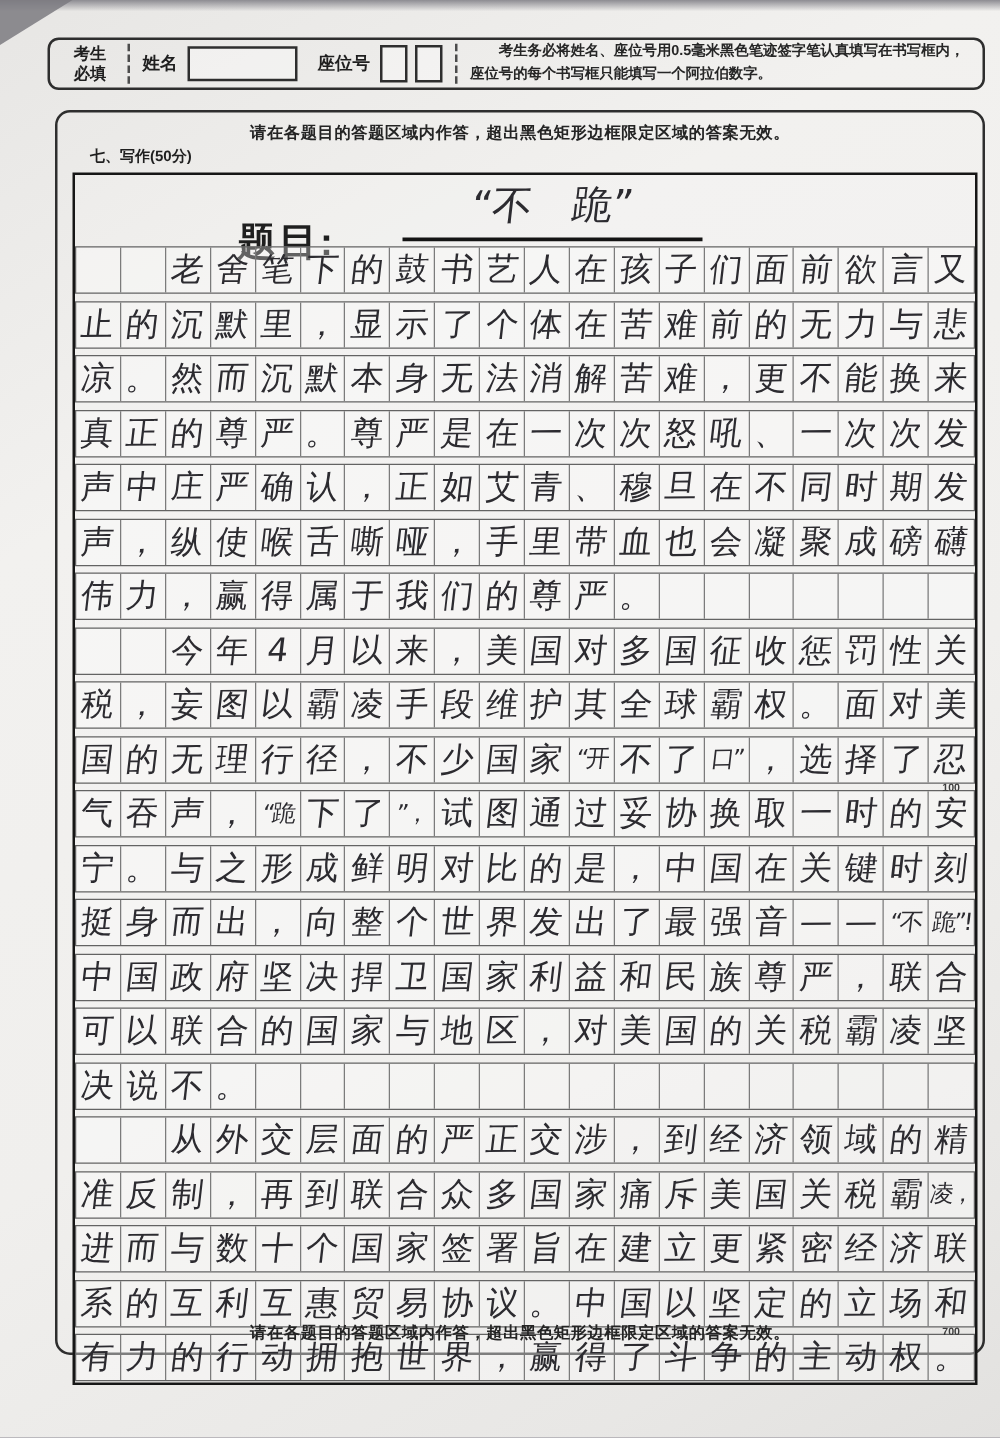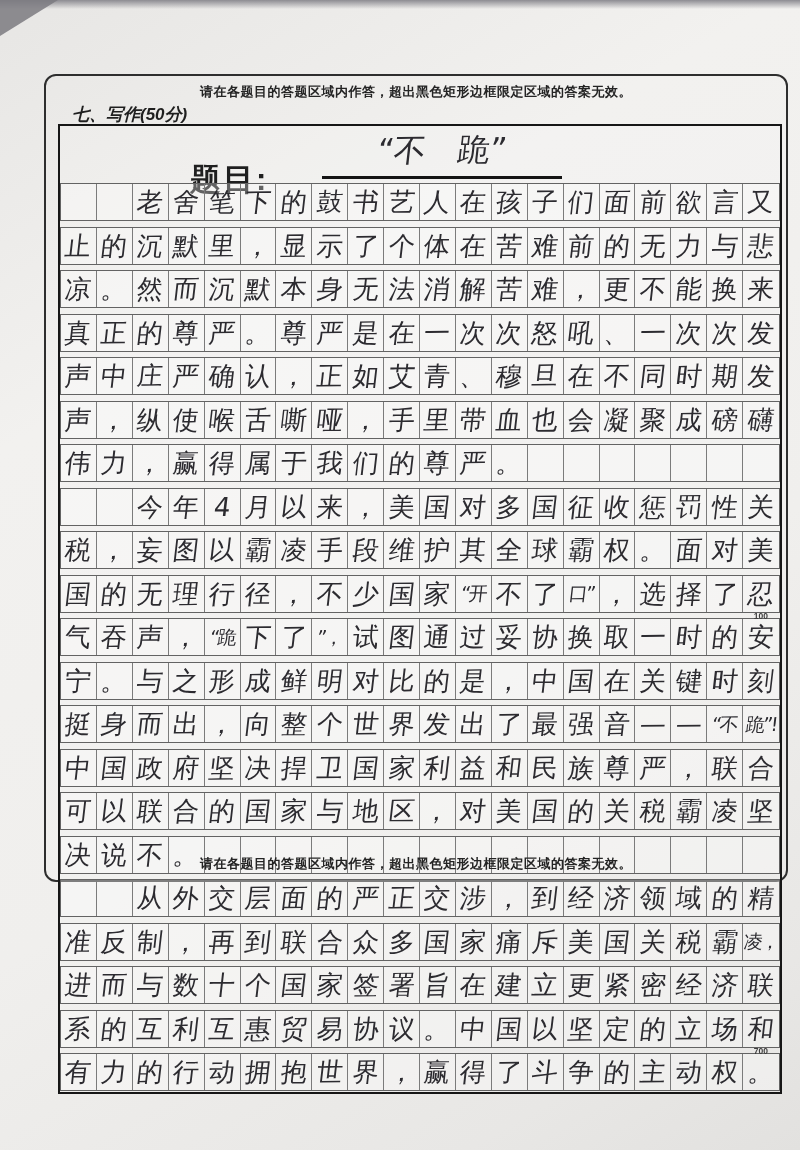--- a/index.html
+++ b/index.html
@@ -55,32 +55,32 @@
     width:22px; height:30px; border:2px solid #2e2e2e; background:rgba(255,255,255,.35);
   }
   .seat-box.b1 { left:264px; } .seat-box.b2 { left:292px; }
   .pen-instructions {
     position:absolute; left:336px; top:50%; transform:translateY(-50%);
     width:406px; font-size:11.5px; font-weight:700; line-height:1.55;
     text-indent:2em; color:#262626;
   }
   
   .answer-box {
-    position:absolute; left:44px; top:74px; width:744px; height:808px;
+    position:absolute; left:44px; top:88px; width:744px; height:996px;
     border:2px solid #2e2e2e; border-radius:12px;
   }
   .notice-top, .notice-bottom {
     position:absolute; left:0; right:0; text-align:center;
     font-size:13px; font-weight:700; letter-spacing:.5px; color:#242424;
   }
   .notice-top { top:7px; }
   .notice-bottom { bottom:7px; }
   .section-heading {
     position:absolute; left:26px; top:27px;
-    font-size:17px; font-weight:700;font-style:italic;
+    font-size:12px; font-weight:700;
   }
   
   .essay-rect {
     position:absolute; left:12px; top:48px; width:724px; height:970px;
     border:2.5px solid #161616; background:rgba(255,255,255,.12);
   }
   .title-label {
     position:absolute; left:130px; top:5px;
     font-size:31px; font-weight:700; letter-spacing:2px;margin-top:28px;
   }
@@ -119,20 +119,34 @@
     font-size:8.5px; font-weight:700; line-height:5px; color:#3d3d3d;
   }
 </style>
 </head>
 <body>
 
 <div class="paper">
   <div class="photo-top"></div>
   <div class="photo-corner"></div>
 
+  <div class="info-box">
+    <div class="required-label">
+      <div>考生</div>
+      <div>必填</div>
+    </div>
+    <div class="vdash vdash1"></div>
+    <span class="name-label">姓名</span>
+    <div class="name-box"></div>
+    <span class="seat-label">座位号</span>
+    <div class="seat-box b1"></div>
+    <div class="seat-box b2"></div>
+    <div class="vdash vdash2"></div>
+    <p class="pen-instructions">考生务必将姓名、座位号用0.5毫米黑色笔迹签字笔认真填写在书写框内，座位号的每个书写框只能填写一个阿拉伯数字。</p>
+  </div>
 
   <div class="answer-box">
     <div class="notice-top">请在各题目的答题区域内作答，超出黑色矩形边框限定区域的答案无效。</div>
     <div class="section-heading">七、写作(50分)</div>
 
     <div class="essay-rect">
       <span class="title-label">题目:</span>
       <div class="title-underline"></div>
       <div class="title-hand hw">“不　跪”</div>
       <div class="essay-grid">

